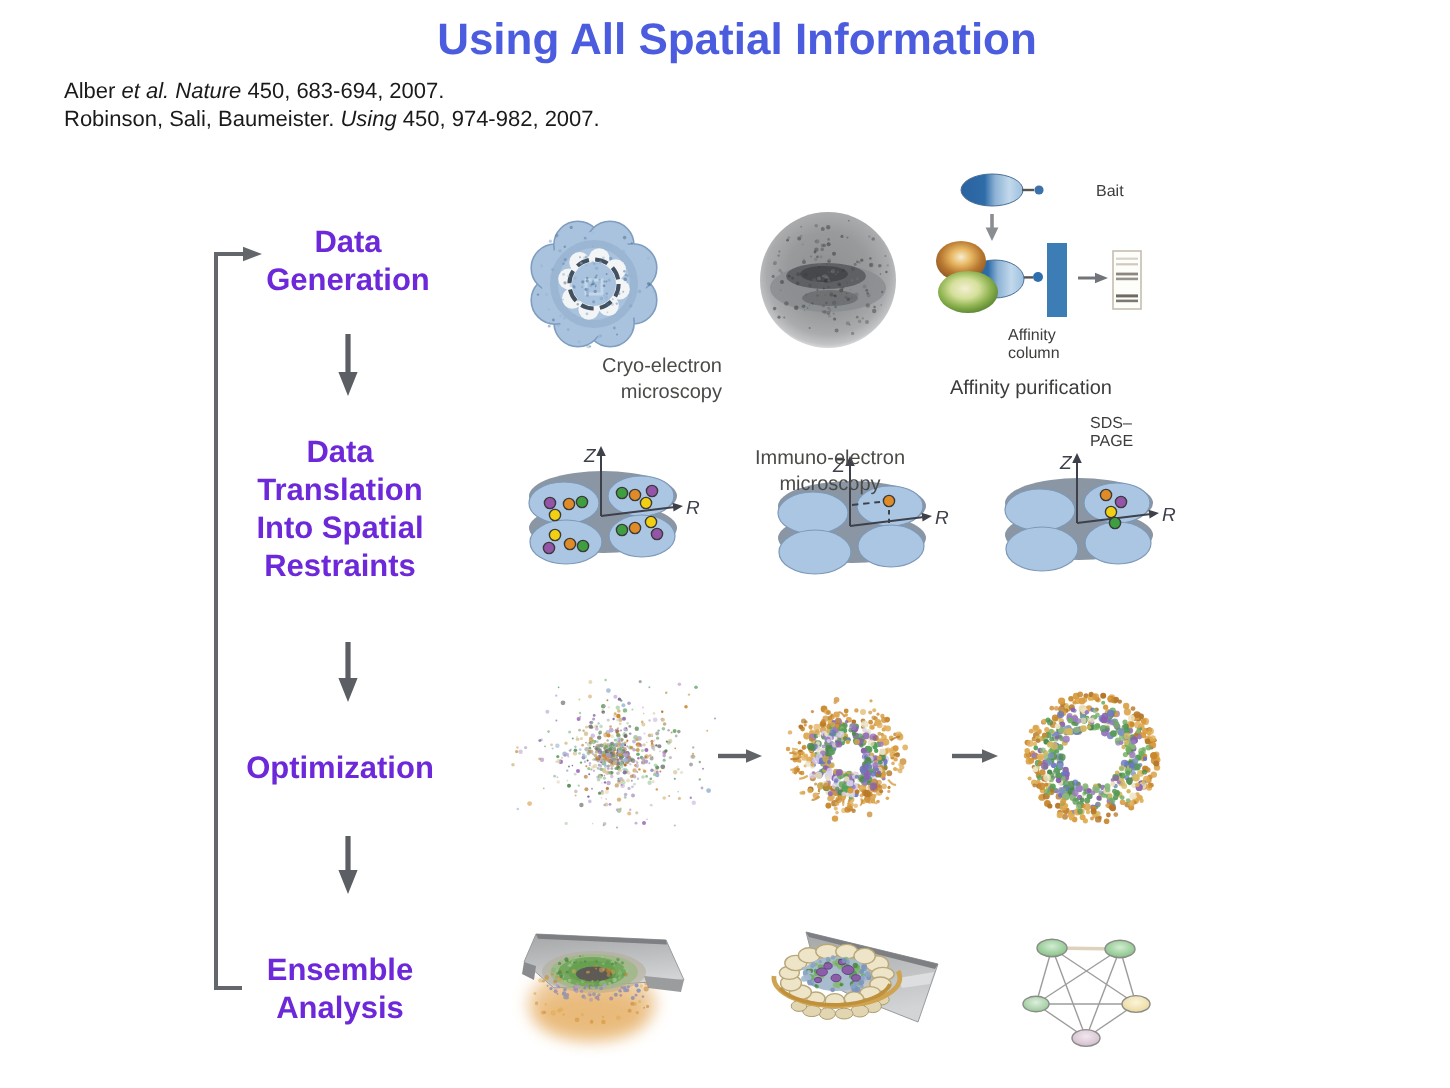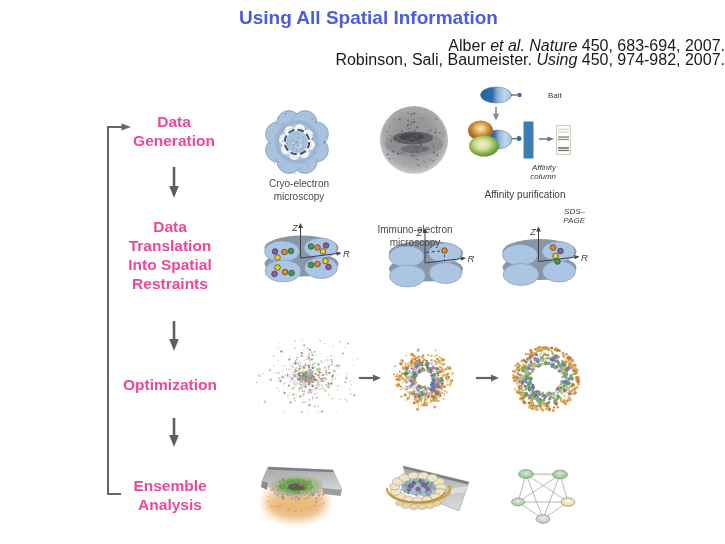--- a/index.html
+++ b/index.html
@@ -1,20 +1,20 @@
 <!DOCTYPE html>
 <html><head><meta charset="utf-8">
 <style>
 * { margin:0; padding:0; box-sizing:border-box; }
 html,body { width:725px; height:544px; background:#ffffff; font-family:"Liberation Sans", sans-serif; overflow:hidden; }
 #page { position:relative; width:725px; height:544px; background:#fff; }
 .abs { position:absolute; }
-.glabel { font-weight:bold; color:#ec4899; font-size:15.5px; line-height:19px; text-align:center; }
+.glabel { font-weight:bold; color:#6d28d9; font-size:15.5px; line-height:19px; text-align:center; }
 .slabel { color:#4a4a46; font-size:10px; line-height:12.5px; text-align:center; }
-.xlabel { color:#3c3c3a; font-size:8px; line-height:9px; text-align:right; position:absolute;font-style:italic; }
+.xlabel { color:#3c3c3a; font-size:8px; line-height:9px; text-align:left; position:absolute; }
 </style></head>
 <body>
 <div id="page">
 <svg width="725" height="544" viewBox="0 0 725 544" style="position:absolute;left:0;top:0">
 <defs>
 <radialGradient id="emg" cx="0.5" cy="0.45" r="0.55">
  <stop offset="0%" stop-color="#8f9092"></stop>
           <stop offset="55%" stop-color="#989a9c"></stop>
  <stop offset="82%" stop-color="#aaabad"></stop>
           <stop offset="95%" stop-color="#c2c3c5"></stop>
@@ -2527,26 +2527,26 @@
       <line x1="560" y1="474.5" x2="543" y2="519" stroke="#9c9c9a" stroke-width="0.7"></line>
       <line x1="518" y1="502" x2="568" y2="502" stroke="#9c9c9a" stroke-width="0.7"></line>
       <line x1="518" y1="502" x2="543" y2="519" stroke="#9c9c9a" stroke-width="0.7"></line>
       <line x1="568" y1="502" x2="543" y2="519" stroke="#9c9c9a" stroke-width="0.7"></line>
       <ellipse cx="526" cy="474" rx="7.5" ry="4.4" fill="url(#nodeg1)" stroke="#8a8a88" stroke-width="0.7"></ellipse>
       <ellipse cx="560" cy="474.5" rx="7.5" ry="4.4" fill="url(#nodeg1)" stroke="#8a8a88" stroke-width="0.7"></ellipse>
       <ellipse cx="518" cy="502" rx="6.5" ry="3.9" fill="url(#nodeg2)" stroke="#8a8a88" stroke-width="0.7"></ellipse>
       <ellipse cx="568" cy="502" rx="7" ry="4.2" fill="url(#nodeg3)" stroke="#8a8a88" stroke-width="0.7"></ellipse>
       <ellipse cx="543" cy="519" rx="7" ry="4.2" fill="url(#nodeg4)" stroke="#8a8a88" stroke-width="0.7"></ellipse>
 </svg>
-<div class="abs" style="left:12px;right:0;top:6.5px;text-align:center;font-size:19px;font-weight:bold;color:#4c5cdf;">Using All Spatial Information</div>
-<div class="abs" style="left:0;right:0;top:39px;text-align:right;font-size:16px;color:#1a1a1a;line-height:14px;padding-left:32px;">Alber <i>et al. Nature</i> 450, 683-694, 2007.<br>Robinson, Sali, Baumeister. <i>Using</i> 450, 974-982, 2007.</div>
+<div class="abs" style="left:12px;right:0;top:6.5px;text-align:center;font-size:22px;font-weight:bold;color:#4c5cdf;">Using All Spatial Information</div>
+<div class="abs" style="left:0;right:0;top:39px;text-align:left;font-size:11px;color:#1a1a1a;line-height:14px;padding-left:32px;">Alber <i>et al. Nature</i> 450, 683-694, 2007.<br>Robinson, Sali, Baumeister. <i>Using</i> 450, 974-982, 2007.</div>
 
 <div class="abs glabel" style="left:114px;top:112px;width:120px;">Data<br>Generation</div>
 <div class="abs glabel" style="left:110px;top:217px;width:120px;">Data<br>Translation<br>Into Spatial<br>Restraints</div>
 <div class="abs glabel" style="left:110px;top:476px;width:120px;">Ensemble<br>Analysis</div>
 <div class="abs glabel" style="left:110px;top:375px;width:120px;">Optimization</div>
 
-<div class="abs slabel" style="left:249px;top:178px;width:100px;">Cryo-electron<br>microscopy</div>
+<div class="abs slabel" style="left:261px;top:178px;width:100px;text-align:right;">Cryo-electron<br>microscopy</div>
 <div class="abs slabel" style="left:365px;top:178px;width:100px;margin-top:46px;">Immuno-electron<br>microscopy</div>
 <div class="xlabel" style="left:504px;top:163px;width:52px;">Affinity<br>column</div>
 <div class="xlabel" style="left:545px;top:163px;width:40px;margin-top:44px;">SDS–<br>PAGE</div>
-<div class="abs" style="left:475px;top:189px;width:100px;text-align:center;font-size:10px;color:#3c3c3a;">Affinity purification</div>
+<div class="abs" style="left:475px;top:189px;width:100px;text-align:left;font-size:10px;color:#3c3c3a;">Affinity purification</div>
 <div class="abs" style="left:528px;top:91px;font-size:8px;color:#3c3c3a;padding-left:20px;">Bait</div>
 </div>
 </body></html>

